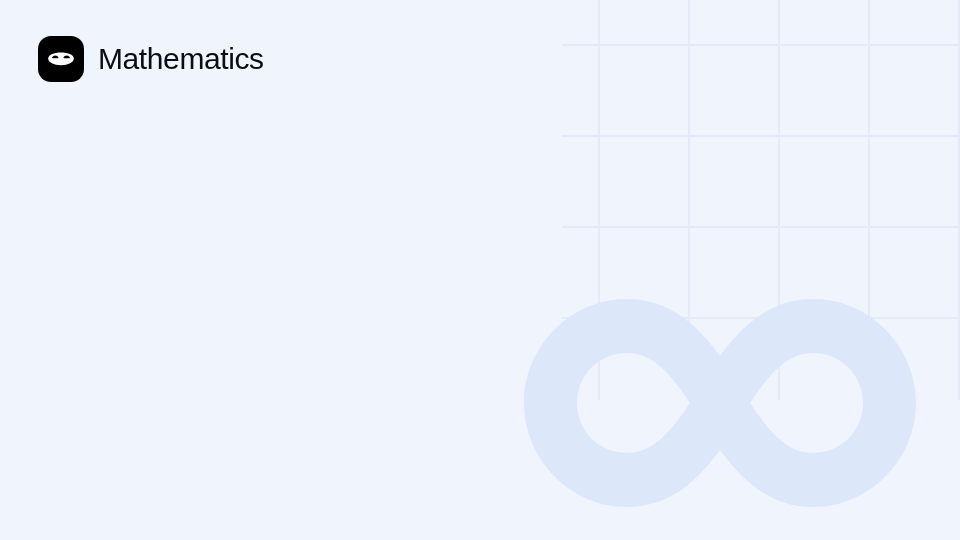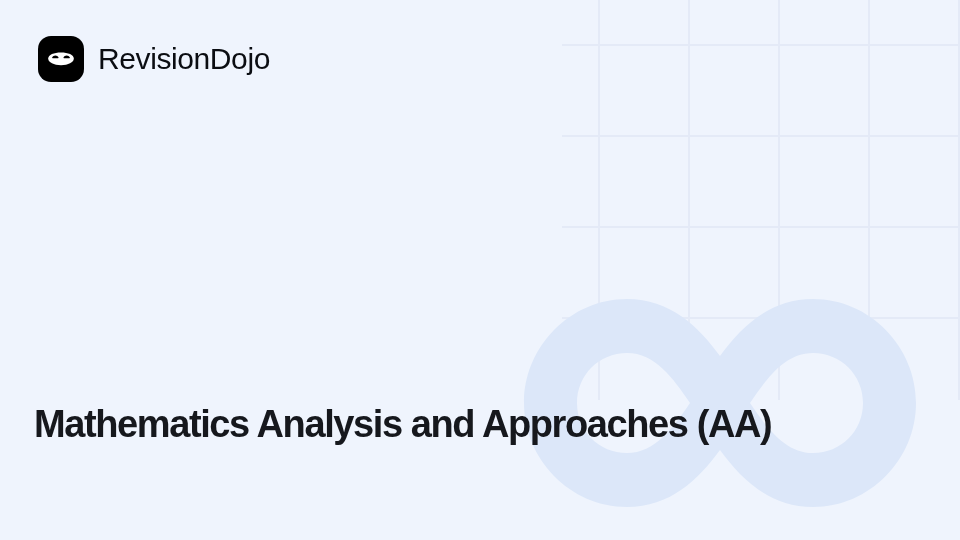--- a/index.html
+++ b/index.html
@@ -158,19 +158,18 @@
                  C 4.2 12.9, 9.9 10.6, 17 10.6
                  C 24.1 10.6, 29.8 12.9, 29.8 16.6
                  C 29.8 20.6, 24.1 23.2, 17 23.2
                  C 9.9 23.2, 4.2 20.6, 4.2 16.6 Z" fill="#ffffff"></path>
         <path d="M8.4 16.2 C 9.6 13.9, 13.1 13.9, 14.3 16.2 Z" fill="#000000"></path>
         <path d="M19.7 16.2 C 20.9 13.9, 24.4 13.9, 25.6 16.2 Z" fill="#000000"></path>
         <path d="M8.0 15.9 C 9.5 12.8, 13.2 12.8, 14.7 15.9 L 8.0 15.9 Z" fill="#000000"></path>
         <path d="M19.3 15.9 C 20.8 12.8, 24.5 12.8, 26.0 15.9 L 19.3 15.9 Z" fill="#000000"></path>
       </svg>
     </div>
-    <div class="brand-name">RevisionDojo</div>
+    <div class="brand-name">Mathematics</div>
   </div>
 
 
-  <div class="subject">Mathematics Analysis and Approaches (AA)</div>
 
 </div>
 
 </body></html>

